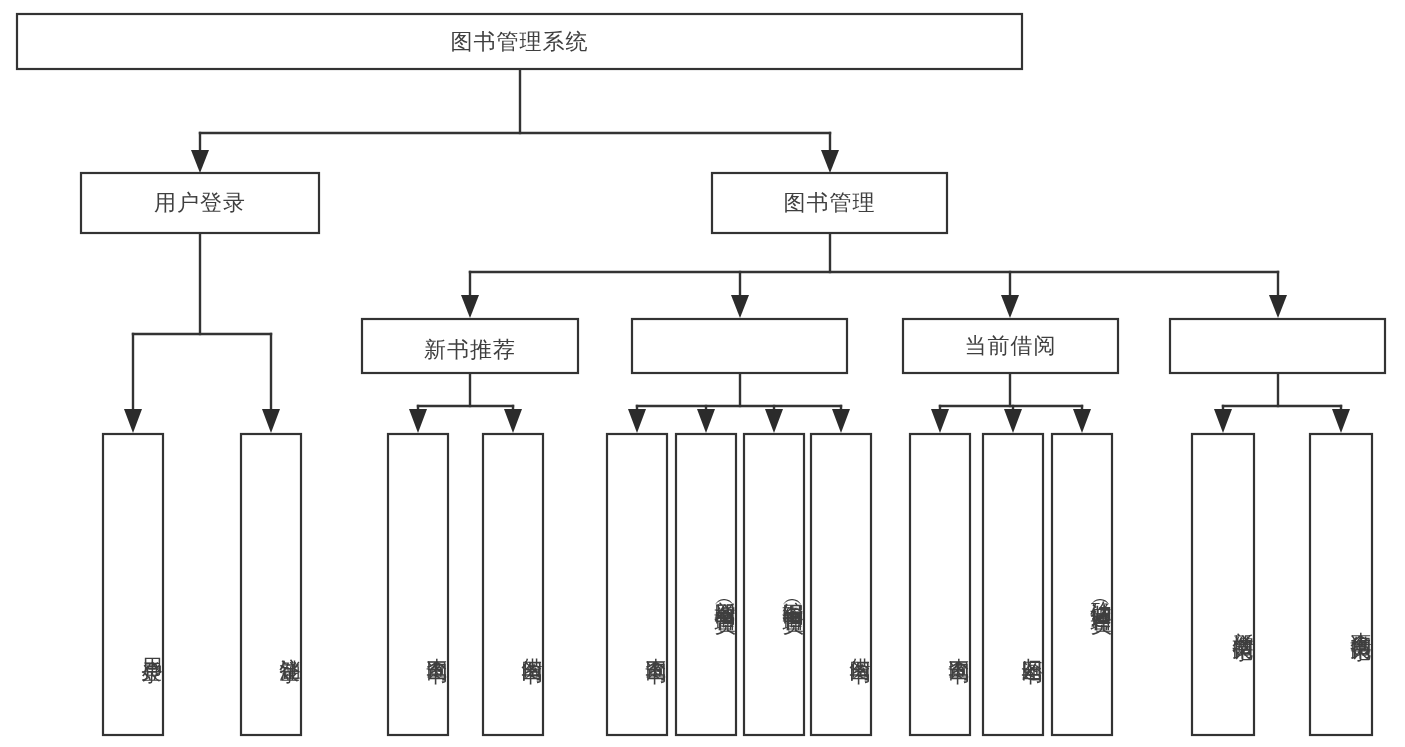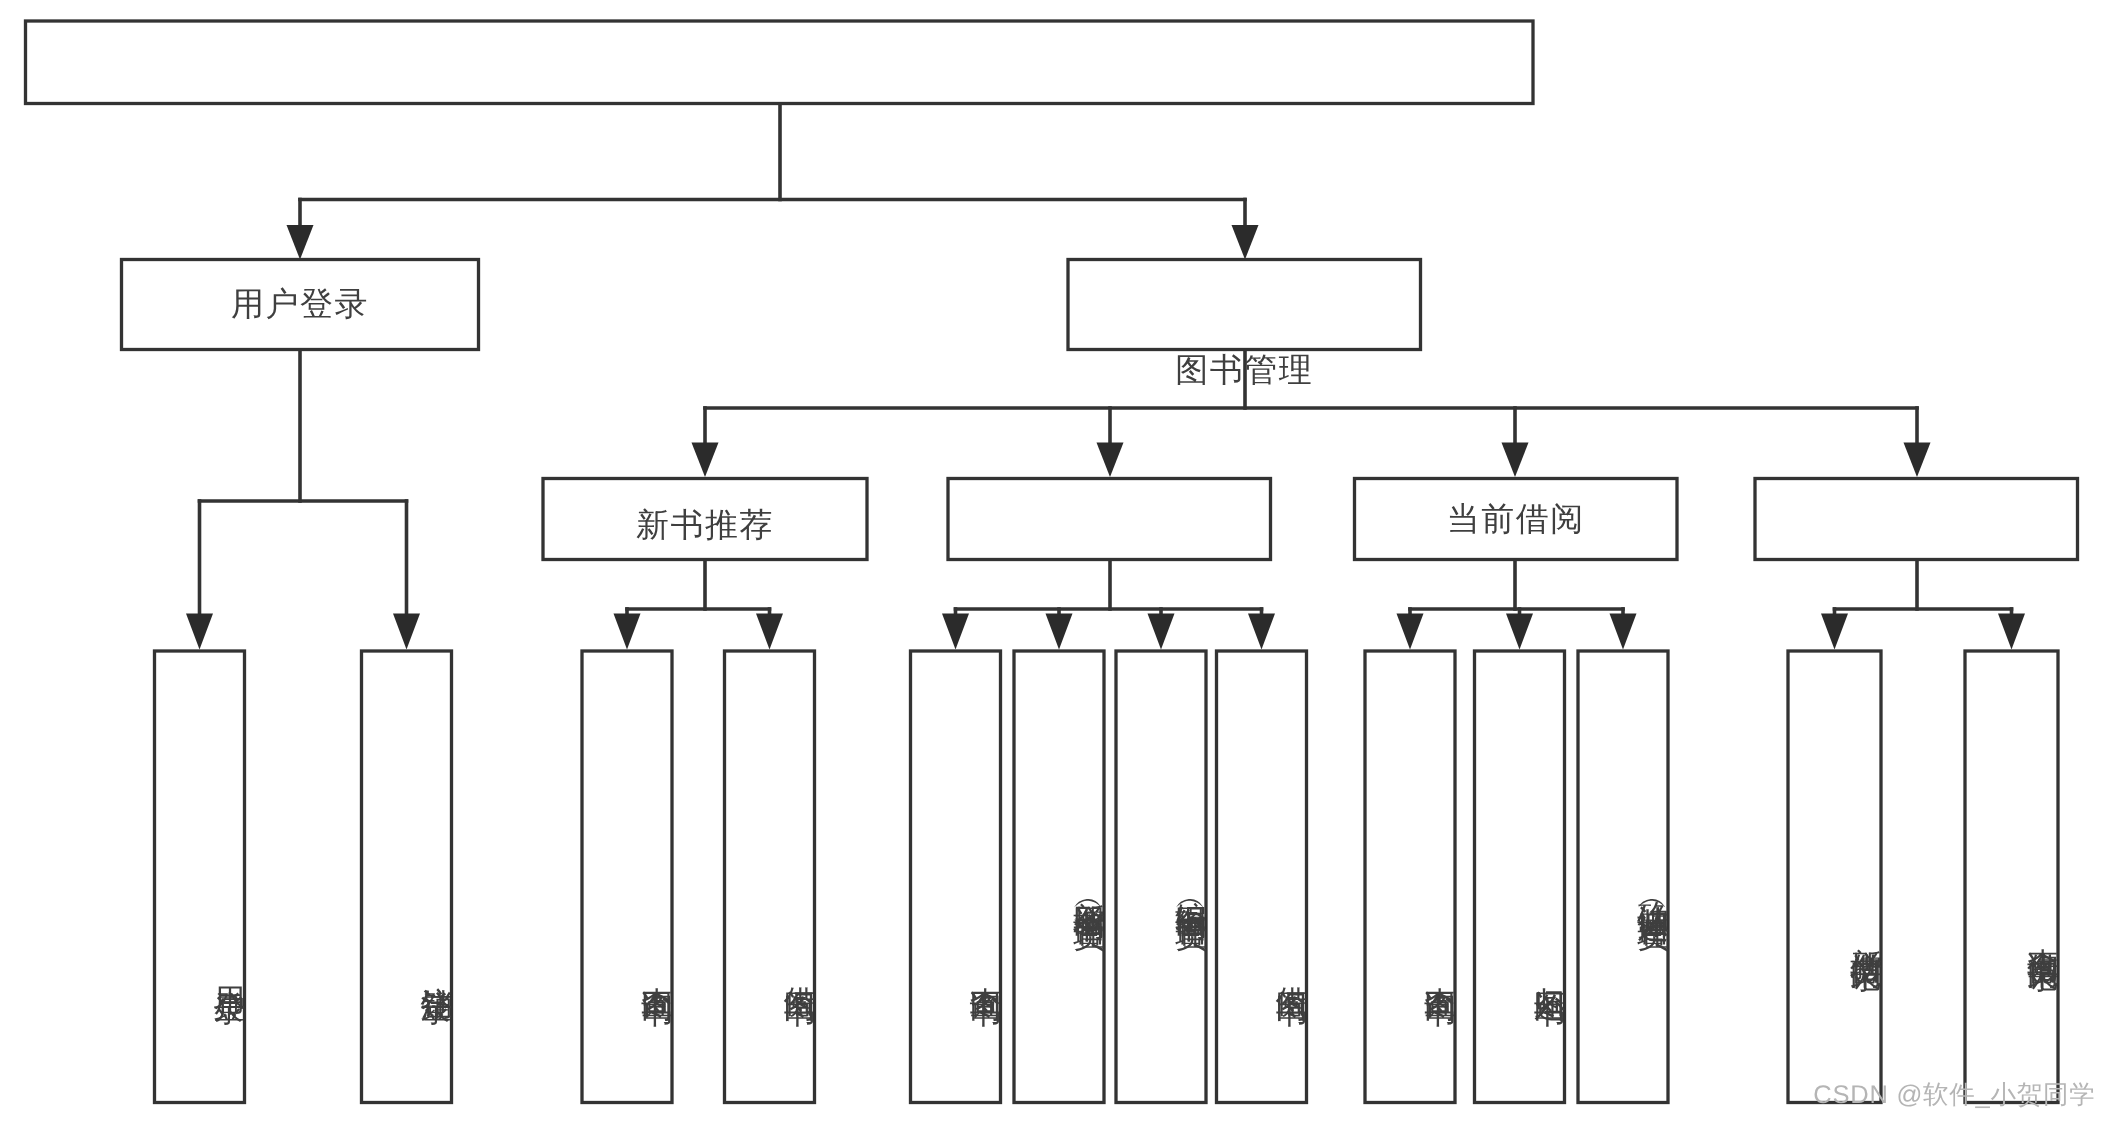--- a/index.html
+++ b/index.html
@@ -167,25 +167,28 @@
       <rect class="box-rect" x="744" y="434" width="60" height="301"></rect>
       <rect class="box-rect" x="811" y="434" width="60" height="301"></rect>
       <rect class="box-rect" x="910" y="434" width="60" height="301"></rect>
       <rect class="box-rect" x="983" y="434" width="60" height="301"></rect>
       <rect class="box-rect" x="1052" y="434" width="60" height="301"></rect>
       <rect class="box-rect" x="1192" y="434" width="62" height="301"></rect>
       <rect class="box-rect" x="1310" y="434" width="62" height="301"></rect>
     </g>
   </svg>
 
+  <div class="hlabel-wrap" style="left:17px; top:14px; width:1005px; height:55px;">
+    <span>图书管理系统</span>
+  </div>
 
   <div class="hlabel-wrap" style="left:81px; top:173px; width:238px; height:60px;">
     <span>用户登录</span>
   </div>
-  <div class="hlabel-wrap" style="left:712px; top:173px; width:235px; height:60px;margin-top:44px;">
+  <div class="hlabel-wrap" style="left:712px; top:173px; width:235px; height:60px;">
     <span>图书管理</span>
   </div>
 
   <div class="hlabel-wrap" style="left:362px; top:319px; width:216px; height:62px;">
     <span>新书推荐</span>
   </div>
   <div class="hlabel-wrap" style="left:903px; top:319px; width:215px; height:54px;">
     <span>当前借阅</span>
   </div>
 
@@ -222,15 +225,14 @@
   <div class="vlabel-wrap" style="left:1052px; top:434px; width:60px; height:301px; padding-top:8px;">
     <span>确认归还（管理员）</span>
   </div>
   <div class="vlabel-wrap" style="left:1192px; top:434px; width:62px; height:301px; padding-top:36px;">
     <span>新增借阅记录</span>
   </div>
   <div class="vlabel-wrap" style="left:1310px; top:434px; width:62px; height:301px; padding-top:36px;">
     <span>查询借阅记录</span>
   </div>
 
-  <div class="watermark-text">CSDN @软件_小贺同学</div>
 
 </div>
 
 </body></html>

